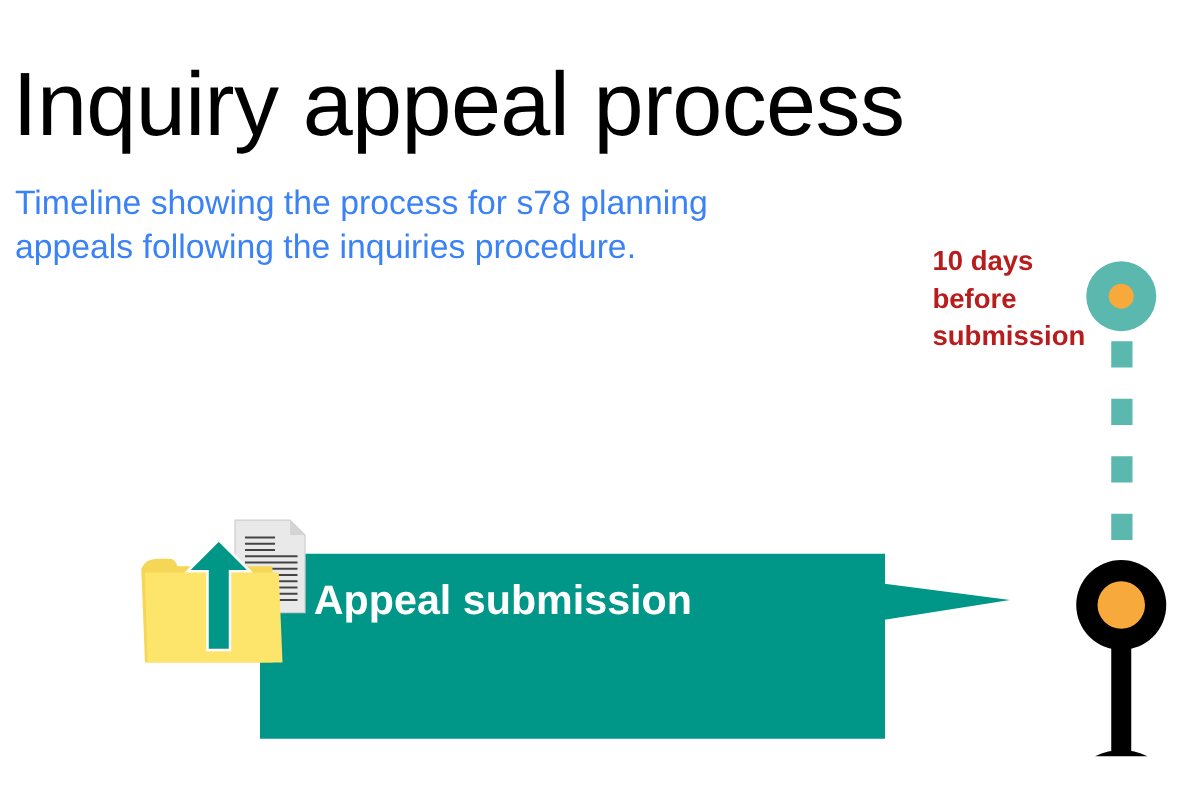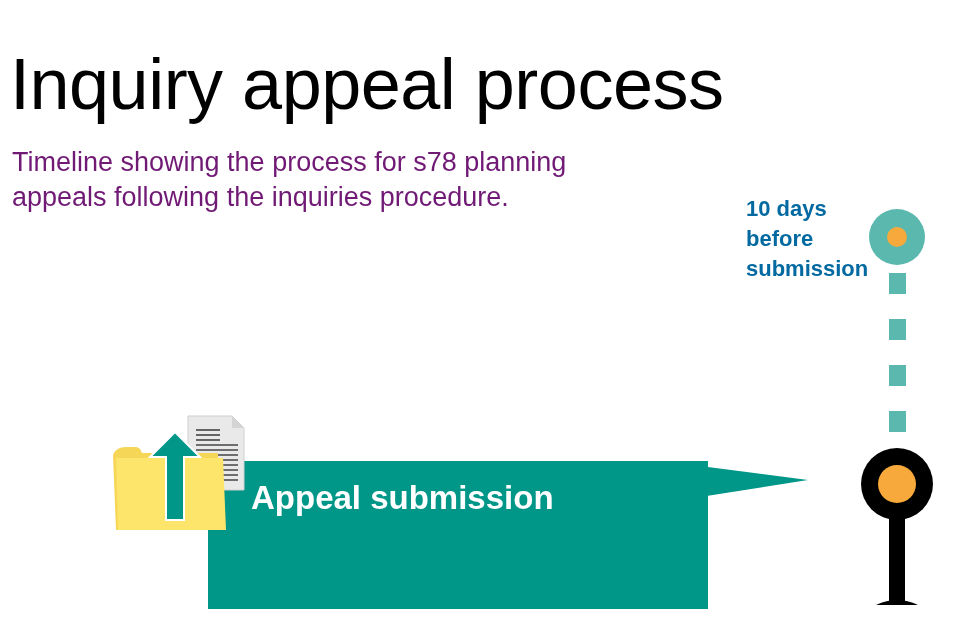--- a/index.html
+++ b/index.html
@@ -9,30 +9,30 @@
       font-family: "Liberation Sans", sans-serif;
       color: #000;
     }
     .title {
       position: absolute; left: 10px; top: 44px;
       font-size: 72px; font-weight: normal; letter-spacing: -0.5px;
       line-height: 80px; margin: 0; white-space: nowrap;
     }
     .subtitle {
       position: absolute; left: 12px; top: 145px; width: 620px;
-      font-size: 27px; line-height: 35px; margin: 0; color: #701a75;
+      font-size: 27px; line-height: 35px; margin: 0; color: #3b82f6;
     }
     .milestone-label {
       position: absolute; left: 746px; top: 194px;
       font-size: 22px; font-weight: bold; line-height: 30px;
-      color: #0369a1; white-space: pre-line;
+      color: #b91c1c; white-space: pre-line;
     }
     .timeline-svg { position: absolute; left: 0; top: 0; }
     .card {
-      position: absolute; left: 208px; top: 461px;
+      position: absolute; left: 208px; top: 443px;
       width: 500px; height: 148px; background: #009688;
       overflow: hidden; color: #fff; text-align: center;
     }
     .card-title {
       position: absolute; left: 43px; top: 17px;
       font-size: 33px; font-weight: bold; line-height: 40px; margin: 0;
       white-space: nowrap;
     }
     .card-body {
       position: absolute; left: 43px; top: 60px; width: 450px;

